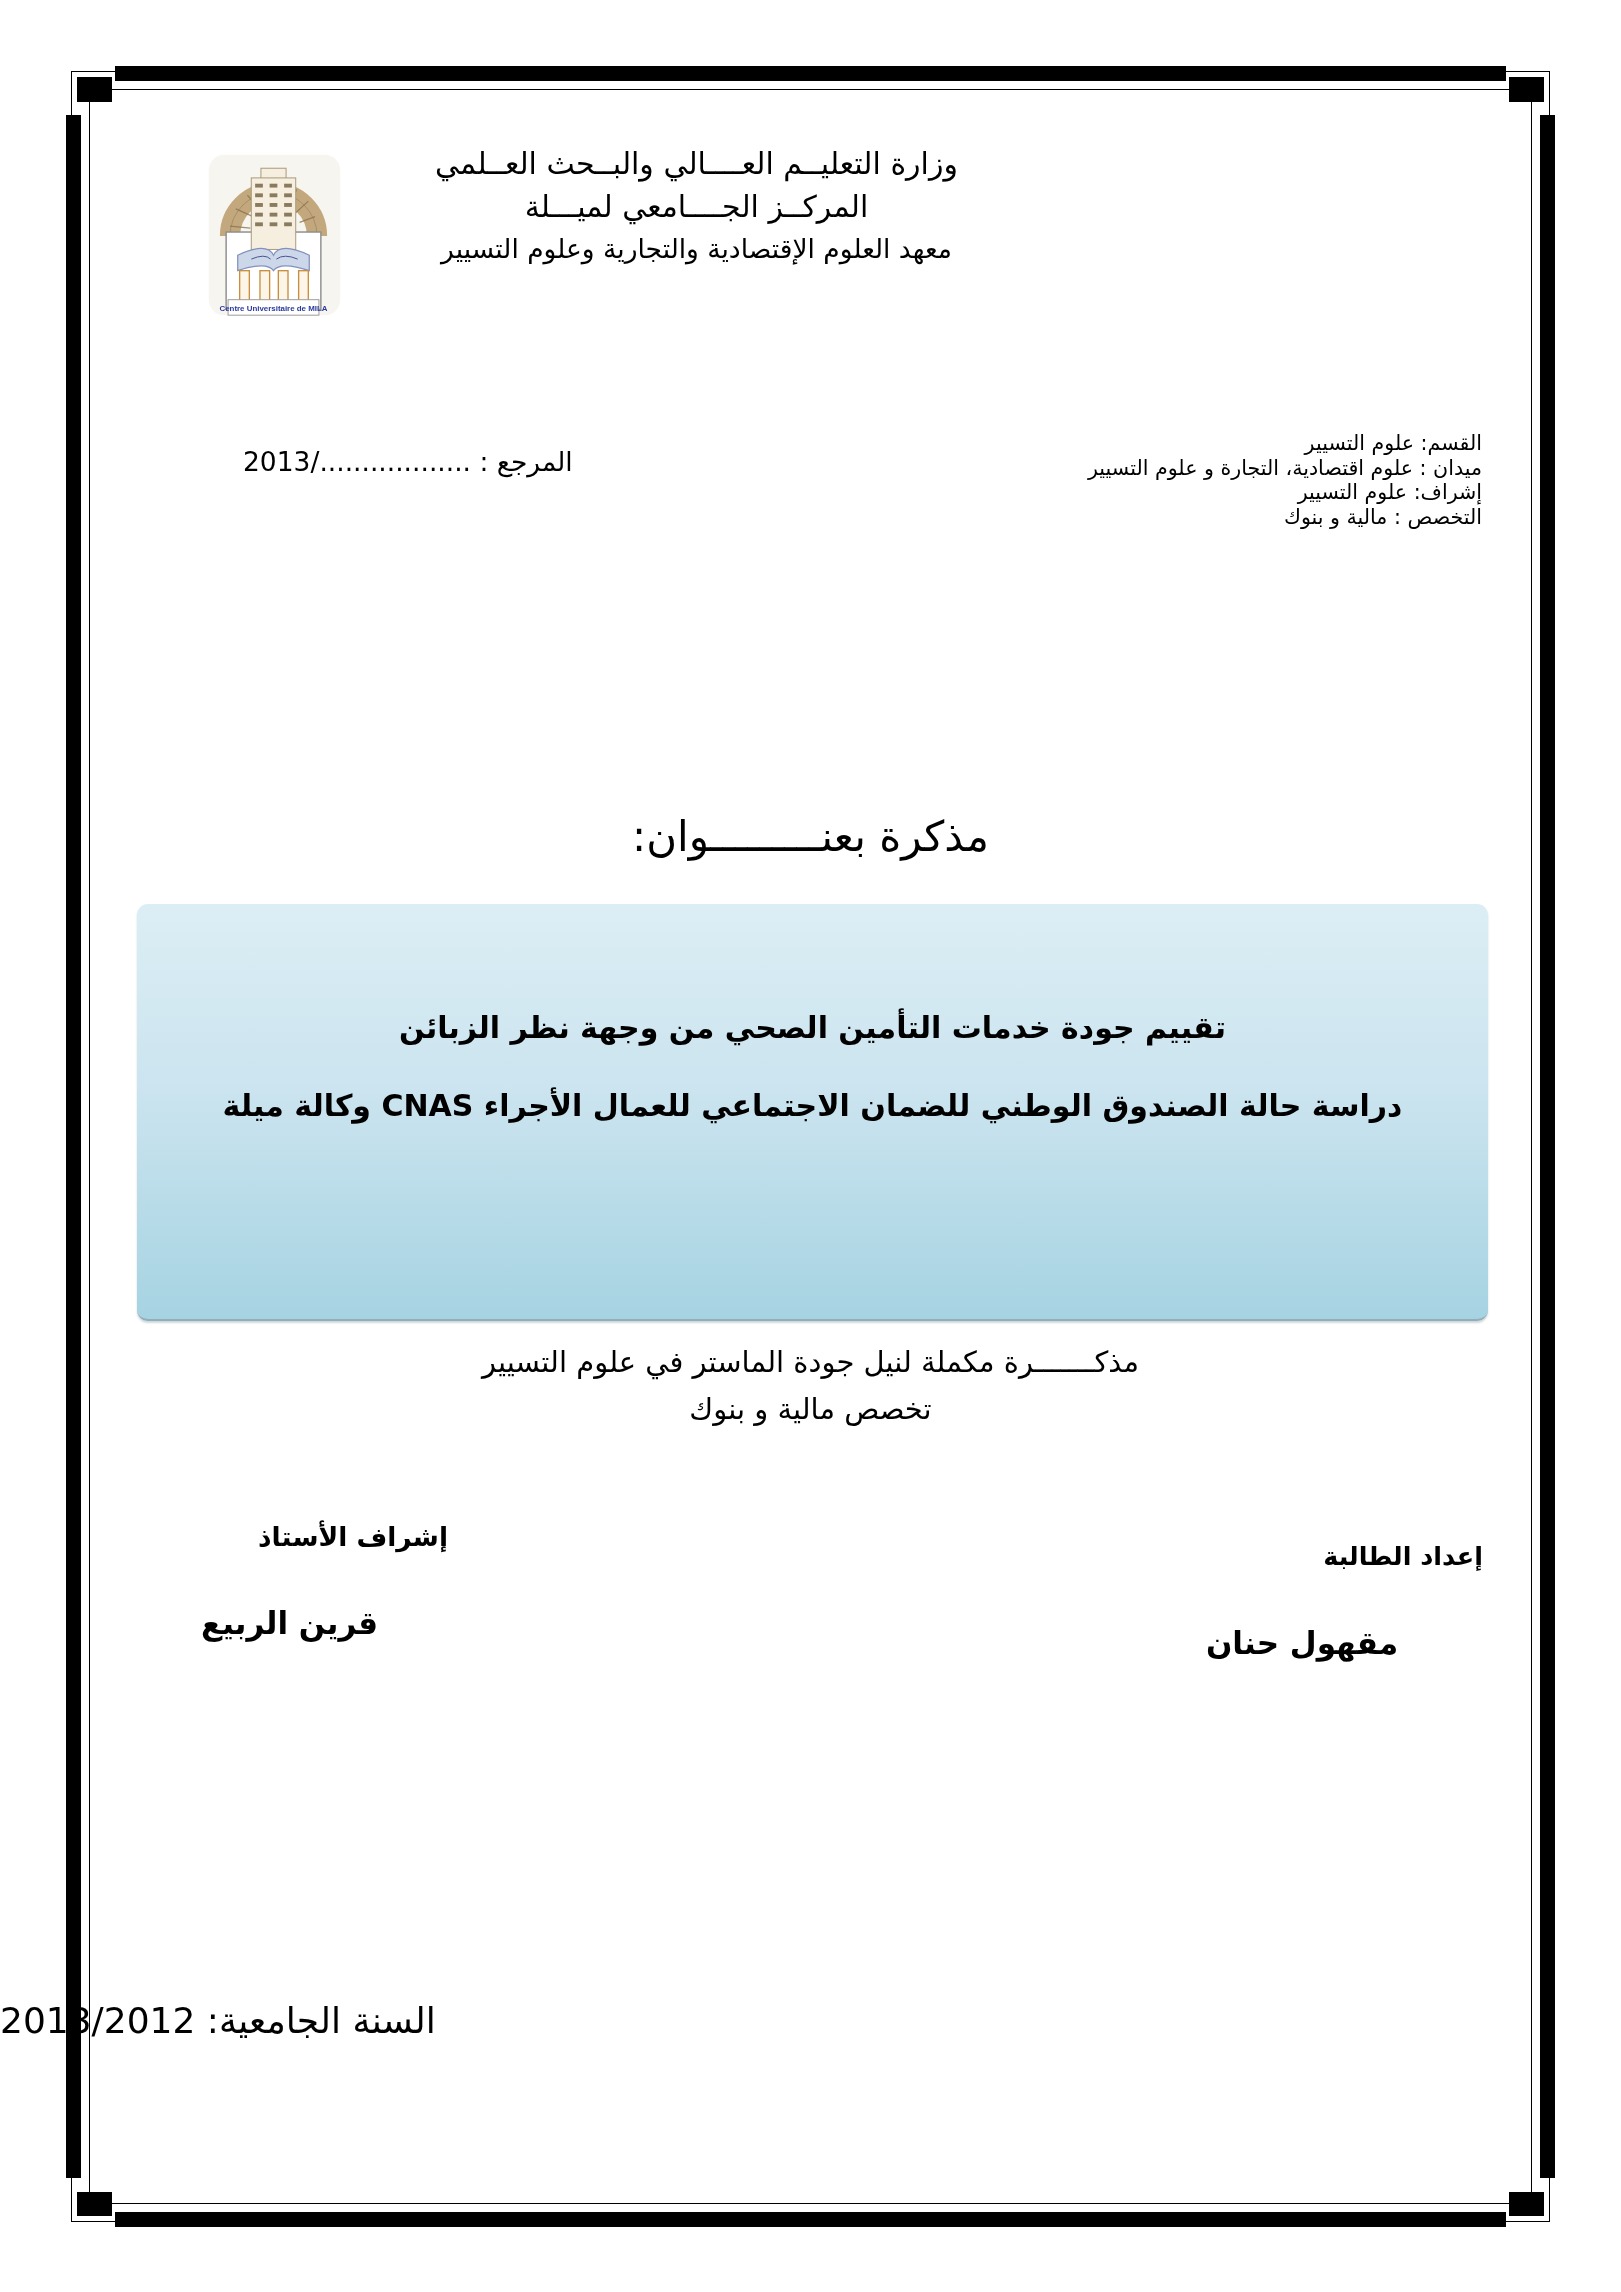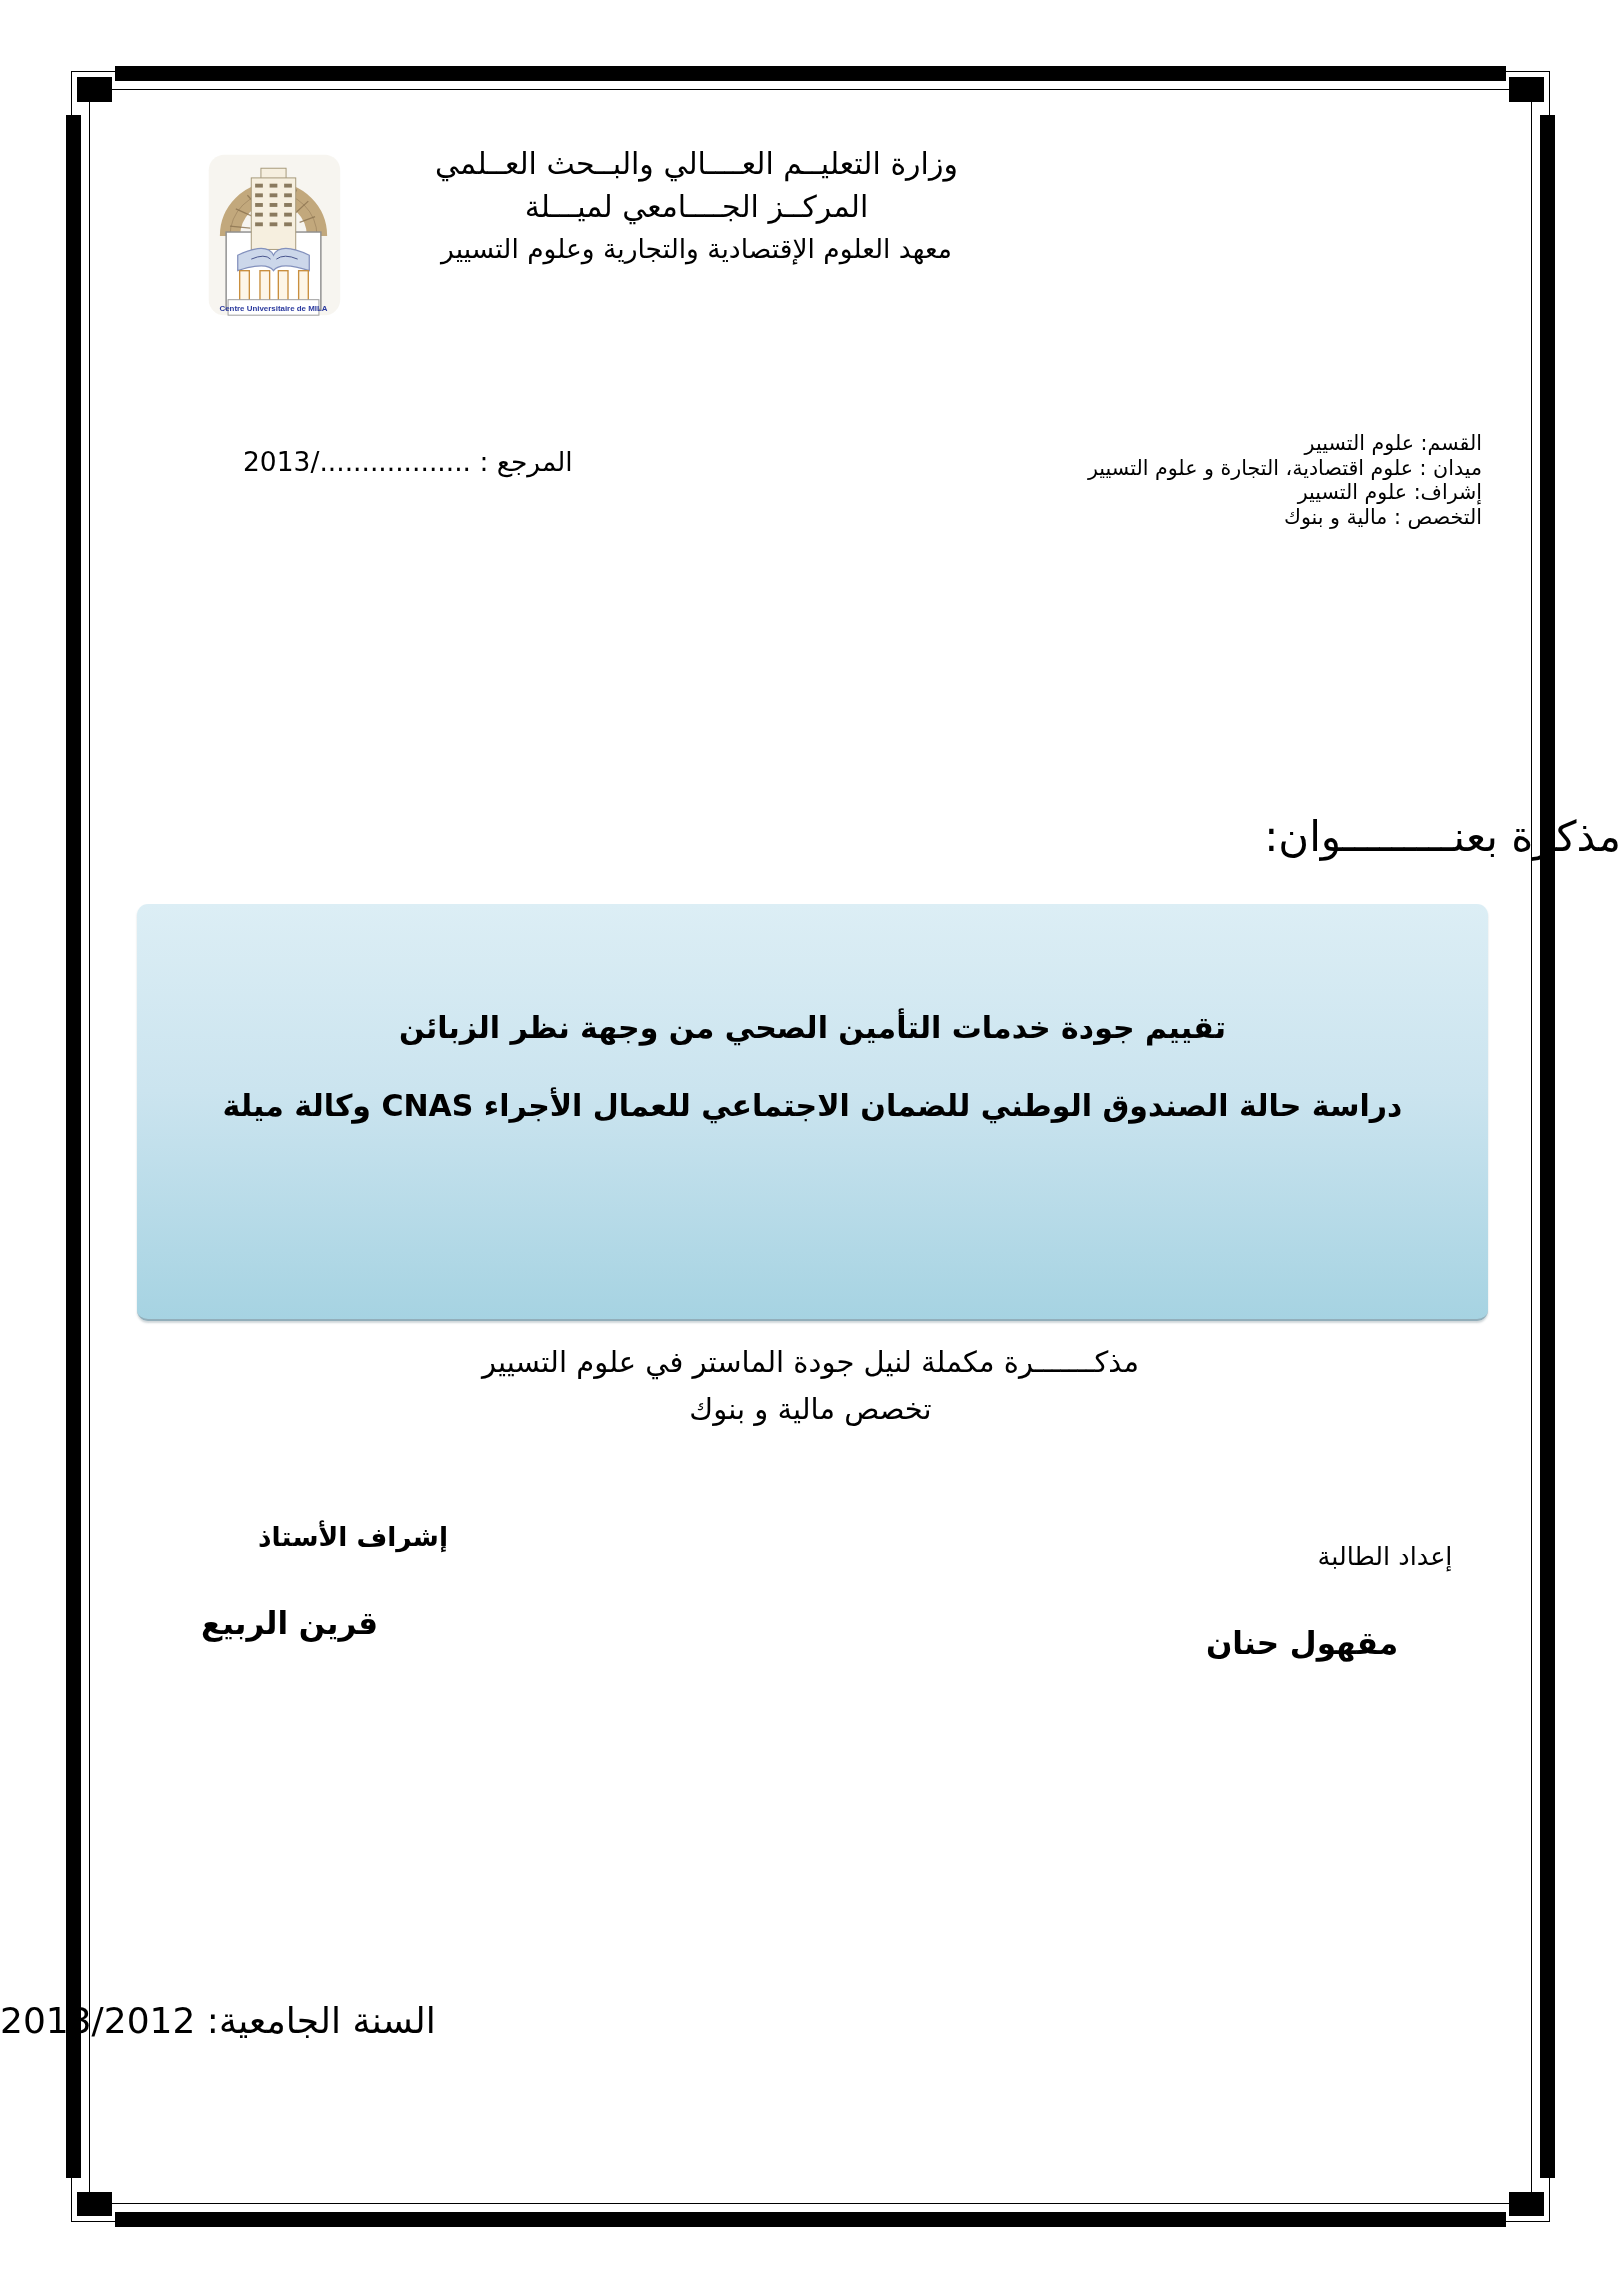--- a/index.html
+++ b/index.html
@@ -30,42 +30,42 @@
   .header{position:absolute;left:89px;top:142px;width:1215px;text-align:center;direction:rtl;}
   .header .h-line1{font-size:30px;line-height:43px;}
   .header .h-line2{font-size:30px;line-height:43px;}
   .header .h-line3{font-size:26.5px;line-height:41px;}
 
   
   .info-block{position:absolute;right:139px;top:431px;direction:rtl;text-align:right;font-size:20.6px;line-height:24.5px;}
   .reference{position:absolute;left:243px;top:446px;direction:rtl;font-size:26.5px;}
 
   
-  .memo-heading{position:absolute;left:0;right:0;top:812px;direction:rtl;font-size:42px;}
+  .memo-heading{position:absolute;left:0;right:0;top:812px;text-align:center;direction:rtl;font-size:42px;}
 
   
   .title-box{
     position:absolute;left:137px;top:904px;width:1351px;height:415px;
     border-radius:11px;
     background:linear-gradient(180deg,#dceef5 0%,#cbe4ef 45%,#a6d3e2 100%);
     border-bottom:2.9px solid #92aeba;
     box-shadow:0 2px 2px rgba(120,140,150,.35);
   }
   .title-box .t-line1{margin-top:106px;text-align:center;direction:rtl;font-weight:bold;font-size:30px;}
   .title-box .t-line2{margin-top:43px;text-align:center;direction:rtl;font-weight:bold;font-size:30px;}
 
   
   .degree{position:absolute;left:0;right:0;top:1339px;text-align:center;direction:rtl;}
   .degree .d-line1{font-size:29px;line-height:47px;}
   .degree .d-line2{font-size:29px;line-height:47px;}
 
   
   .supervisor-label{position:absolute;left:245px;top:1521px;width:216px;text-align:center;direction:rtl;font-weight:bold;font-size:26.5px;}
   .supervisor-name{position:absolute;left:172px;top:1605px;width:235px;text-align:center;direction:rtl;font-weight:bold;font-size:31px;}
-  .student-label{position:absolute;right:138px;top:1541px;width:196px;text-align:center;direction:rtl;font-weight:normal;font-size:25.5px;}
+  .student-label{position:absolute;right:138px;top:1541px;width:196px;text-align:right;direction:rtl;font-weight:bold;font-size:25.5px;}
   .student-name{position:absolute;right:221px;top:1625px;width:196px;text-align:center;direction:rtl;font-weight:bold;font-size:31px;}
 
   
   .academic-year{position:absolute;left:0;right:0;top:2000px;text-align:left;direction:rtl;font-size:36px;}
 </style>
 </head>
 <body>
 
 <div class="page">
 

